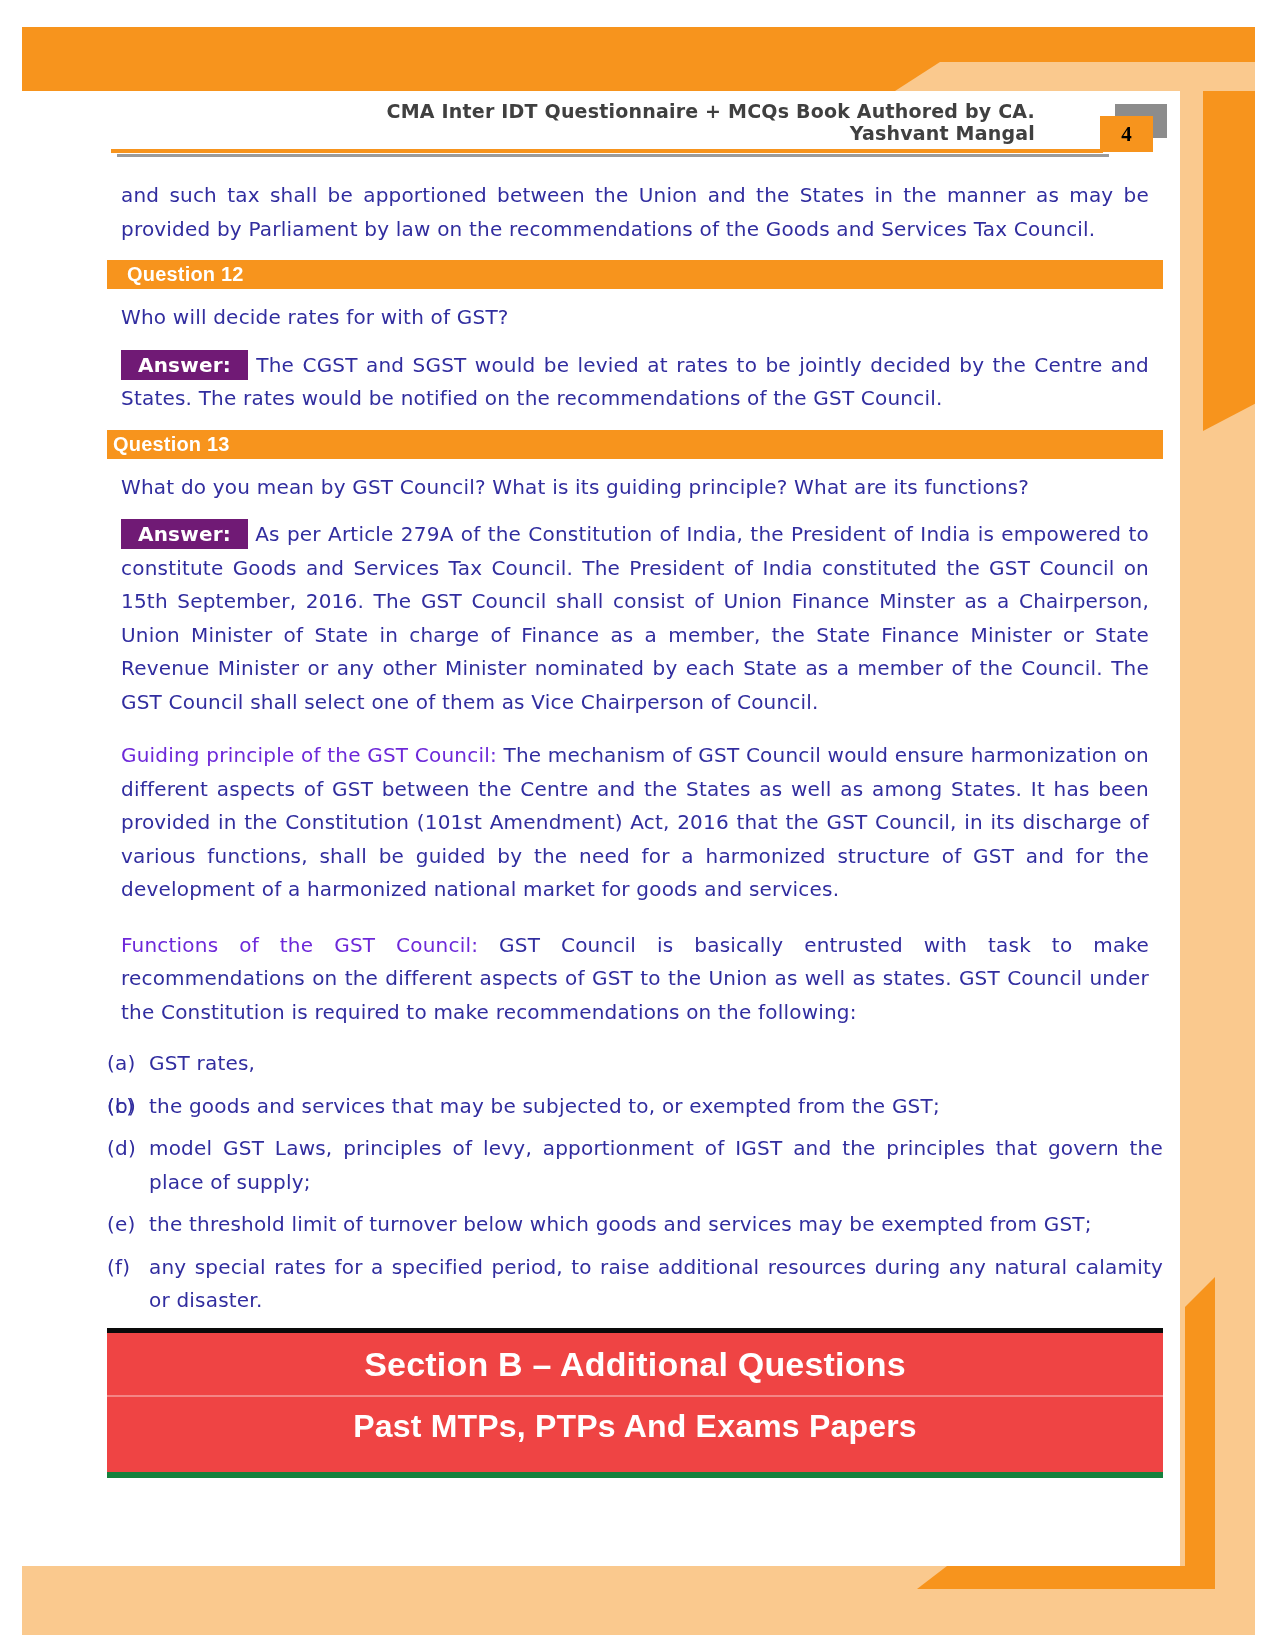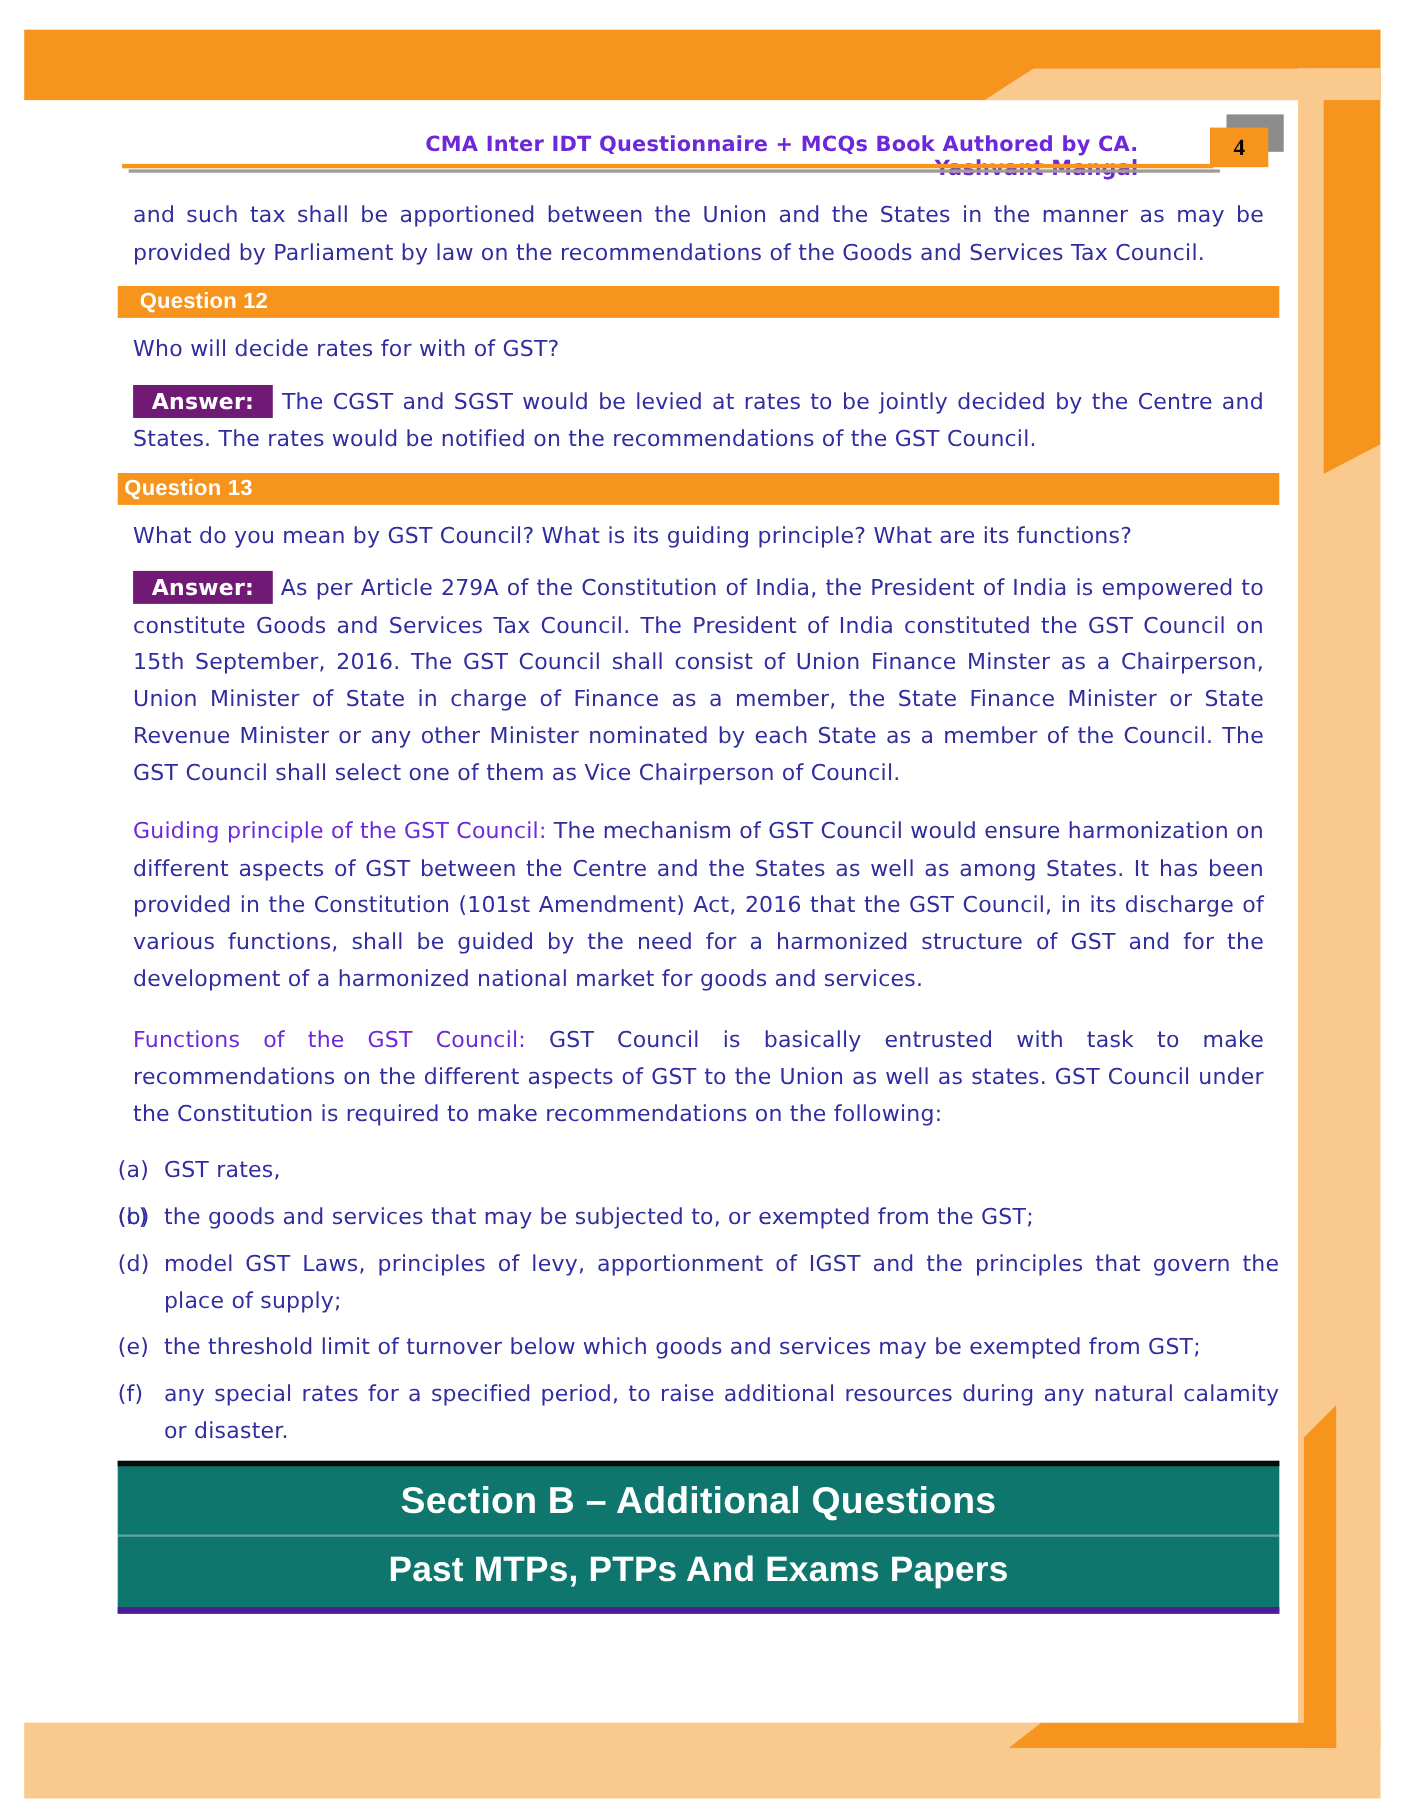--- a/index.html
+++ b/index.html
@@ -14,22 +14,22 @@
   .right-band{left:1180px;top:62px;width:75px;height:1527px;background:#FAC98E;}
   .right-dark{left:1203px;top:91px;width:52px;height:340px;background:#F7941D;
               clip-path:polygon(0 0,100% 0,100% 92%,0 100%);}
   .bottom-peach{left:22px;top:1566px;width:1233px;height:69px;background:#FAC98E;}
   .bottom-ribbon{left:917px;top:1566px;width:298px;height:23px;background:#F7941D;
                  clip-path:polygon(30px 0,100% 0,100% 100%,0 100%);}
   .corner-strip{left:1185px;top:1277px;width:30px;height:312px;background:#F7941D;
                 clip-path:polygon(0 30px,100% 0,100% 100%,0 100%);}
 
   
-  .hdr-title{left:300px;top:120px;width:735px;text-align:right;
-             font-size:19px;font-weight:600;color:#6d28d9;letter-spacing:.2px;}
+  .hdr-title{left:300px;top:100px;width:735px;text-align:right;
+             font-size:19px;font-weight:600;color:#404040;letter-spacing:.2px;}
   .pg-shadow{left:1115px;top:104px;width:52px;height:34px;background:#8C8C8C;}
   .pg-box{left:1100px;top:116px;width:53px;height:36px;background:#F7941D;
           display:flex;align-items:center;justify-content:center;
           font-family:"Liberation Serif",serif;font-weight:bold;font-size:21px;color:#000;}
   .rule-orange{left:111px;top:149px;width:992px;height:4px;background:#F7941D;}
   .rule-gray{left:117px;top:154px;width:992px;height:3px;background:#9B9B9B;}
 
   
   .content{position:absolute;left:107px;top:165px;width:1056px;
            color:#312D9F;font-size:20px;line-height:33.5px;
@@ -49,26 +49,26 @@
               padding:2px 0;}
   .ans2{margin-top:10px !important;}
   .guiding{margin-top:20px !important;}
   .functions{margin-top:22px !important;}
   .redhead{color:#6d28d9;font-weight:normal;}
   .list-item{position:relative;padding-left:42px;margin-top:9px;}
   .list-item.first{margin-top:18px;}
   .li-label{position:absolute;left:0;top:0;}
 
   
-  .banner{margin-top:10px;border-top:5px solid #0a0a0a;border-bottom:6px solid #4c1d95;
-          background:#0f766e;font-family:"Liberation Sans",sans-serif;
+  .banner{margin-top:10px;border-top:5px solid #0a0a0a;border-bottom:6px solid #15803d;
+          background:#ef4444;font-family:"Liberation Sans",sans-serif;
           color:#fff;text-align:center;text-align-last:center;}
   .banner .row1{height:62px;line-height:62px;font-size:34px;font-weight:bold;
                 border-bottom:2px solid rgba(255,255,255,.35);}
-  .banner .row2{height:64px;line-height:58px;font-size:32px;font-weight:bold;}
+  .banner .row2{height:75px;line-height:58px;font-size:32px;font-weight:bold;}
 </style>
 </head>
 <body>
 
 <div class="abs top-band"></div>
 <div class="abs top-wedge"></div>
 <div class="abs right-band"></div>
 <div class="abs right-dark"></div>
 <div class="abs bottom-peach"></div>
 <div class="abs bottom-ribbon"></div>

